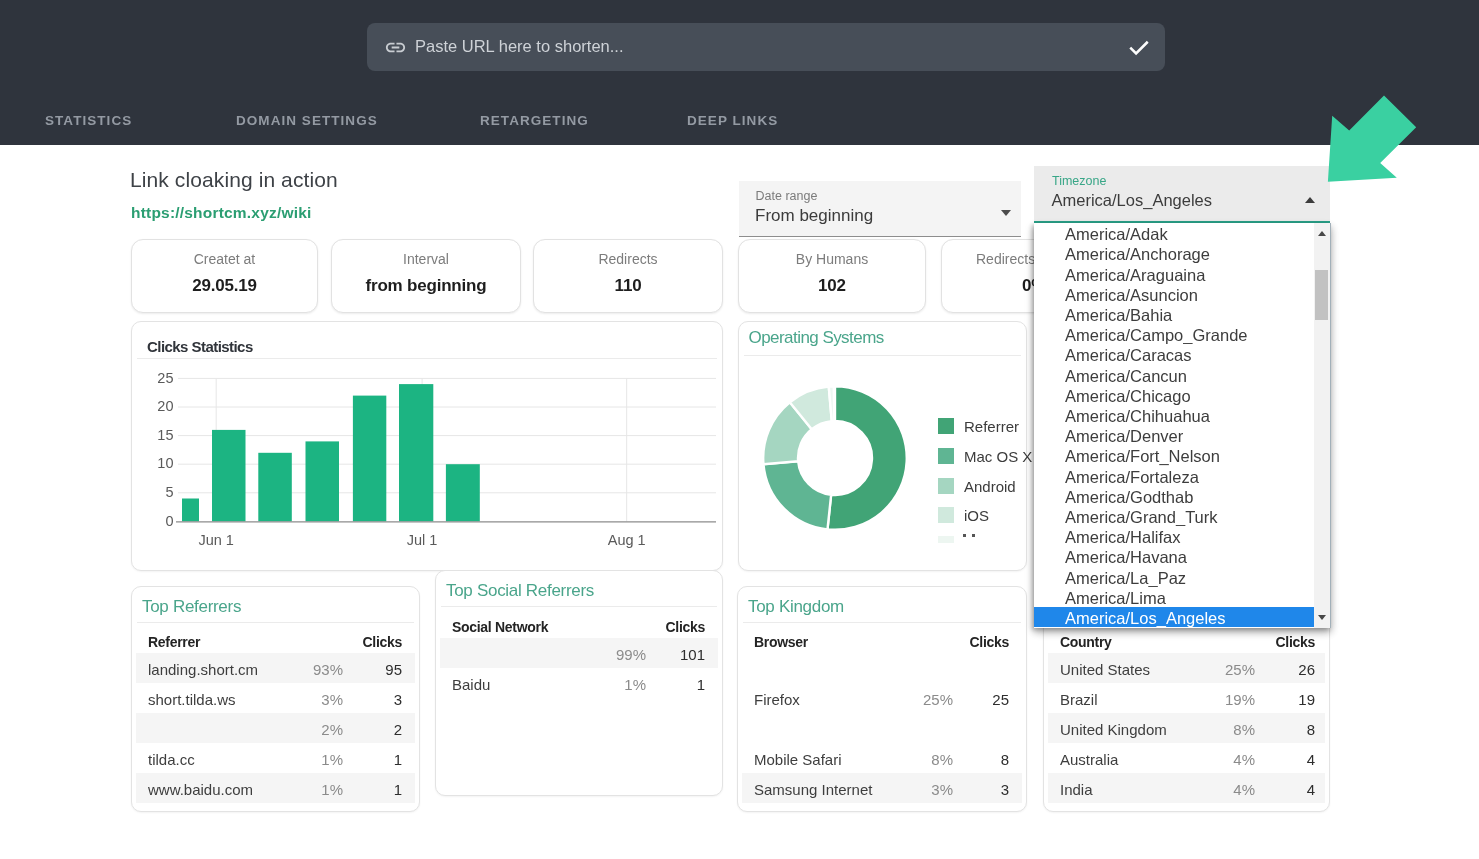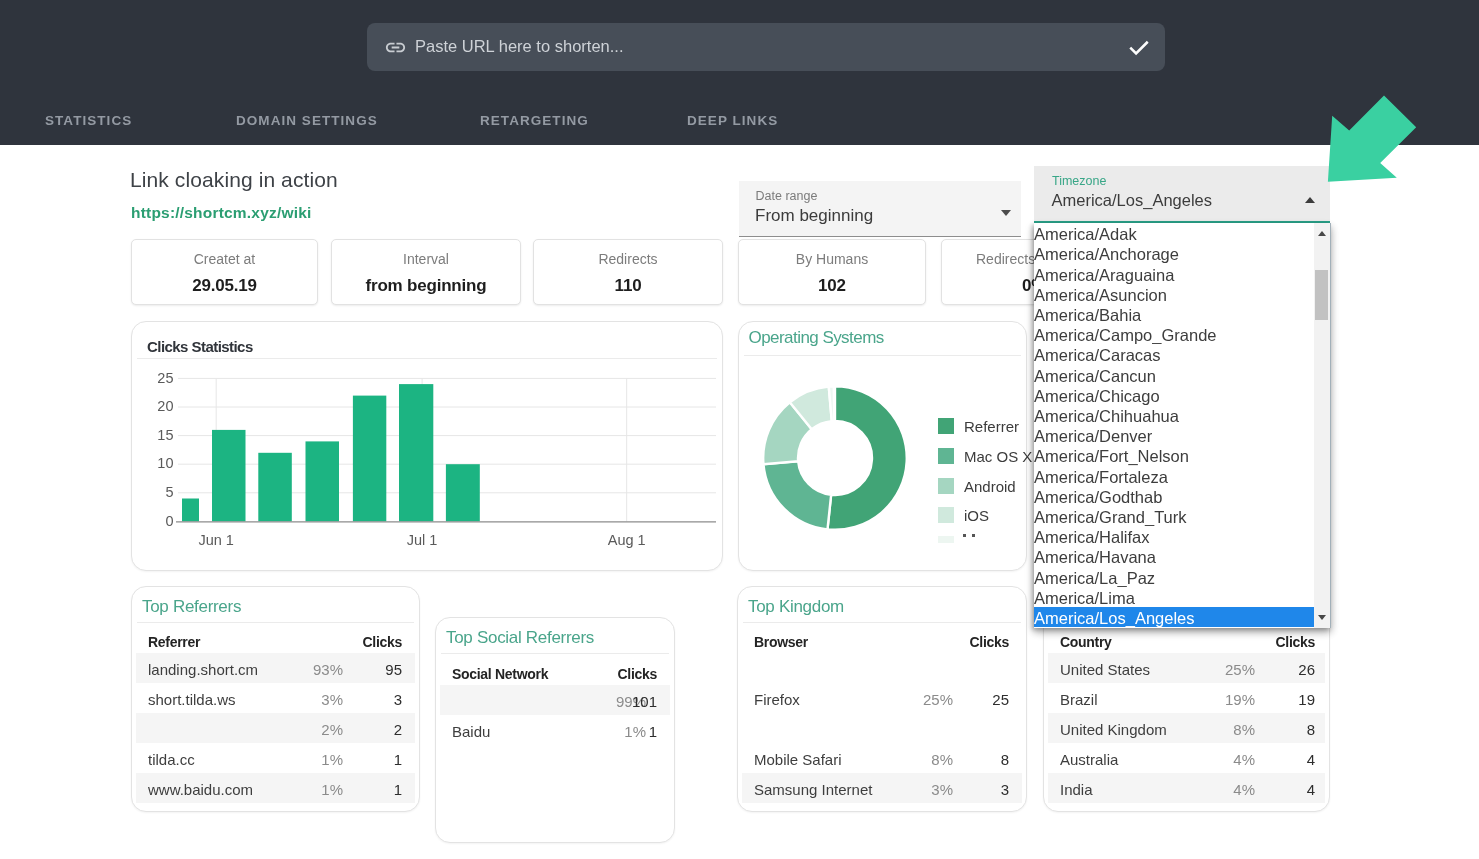--- a/index.html
+++ b/index.html
@@ -15,39 +15,39 @@
 
 .drc { position:absolute; left:739px; top:156px; width:282px; height:56px; background:#f4f4f4; border-bottom:1px solid #8d8d8d;margin-top:25px; }
 .tzc { position:absolute; left:1034px; top:166px; width:296px; height:57.2px; background:#ebebeb; border-bottom:2.2px solid #2aa189; z-index:40; }
 .slbl { position:absolute; left:16.5px; top:7.5px; font-size:12.5px; color:#7b7b7b; }
 .sval { position:absolute; left:16px; top:24.5px; font-size:17px; color:#3c3c3c; }
 .tzc .slbl { left:18px; color:#38a687; }
 .tzc .sval { left:17.5px; font-size:16.5px; }
 .cardown { position:absolute; left:262px; top:28.5px; width:0; height:0; border-left:5.5px solid transparent; border-right:5.5px solid transparent; border-top:6.5px solid #4c4c4c; }
 .carup { position:absolute; left:271px; top:31px; width:0; height:0; border-left:5.2px solid transparent; border-right:5.2px solid transparent; border-bottom:6.5px solid #3c3c3c; }
 
-.sc { position:absolute; top:239px; height:66px; background:#fff; border:1px solid #e2e2e2; border-radius:5px; box-shadow:0 1px 2px rgba(0,0,0,0.08); }
+.sc { position:absolute; top:239px; height:74px; background:#fff; border:1px solid #e2e2e2; border-radius:12px; box-shadow:0 1px 2px rgba(0,0,0,0.08); }
 .sc .lb { position:absolute; left:0; right:0; top:11px; text-align:center; font-size:14px; color:#7c7c7c; }
 .sc .vl { position:absolute; left:0; right:0; top:36px; text-align:center; font-size:17px; letter-spacing:-0.2px; font-weight:bold; color:#1e1e1e; }
 
-.card { position:absolute; background:#fff; border:1px solid #e3e3e3; border-radius:15px; box-shadow:0 1px 2px rgba(0,0,0,0.05); }
+.card { position:absolute; background:#fff; border:1px solid #e3e3e3; border-radius:10px; box-shadow:0 1px 2px rgba(0,0,0,0.05); }
 .ctitle { position:absolute; left:15px; top:15.7px; font-size:15px; letter-spacing:-0.55px; font-weight:bold; color:#30343a; }
 .gtitle { position:absolute; left:10px; top:10px; font-size:17px; letter-spacing:-0.3px; color:#4aa58b; }
 .cdiv { position:absolute; left:5px; right:5px; top:35px; border-bottom:1px solid #ebebeb; }
 
 .trow { position:absolute; left:4px; right:4px; height:29.85px; }
 .stripe { background:#f5f5f5; }
 .tname { position:absolute; left:12px; top:7.8px; font-size:15px; color:#3e3e3e; }
 .tpct  { position:absolute; width:60px; top:7.8px; font-size:15px; color:#8b8b8b; text-align:right; }
 .tclk  { position:absolute; right:13px; top:7.8px; font-size:15px; color:#2e2e2e; text-align:right; }
 .thname { position:absolute; left:16px; top:47.5px; font-size:14px; letter-spacing:-0.3px; font-weight:bold; color:#242424; }
 .thclk { position:absolute; right:17px; top:47.5px; font-size:14px; letter-spacing:-0.3px; font-weight:bold; color:#242424; }
 
 .dd { position:absolute; left:1034px; top:223.2px; width:296.5px; height:404.5px; background:#fff; border-right:1px solid #a2b0b9; box-shadow:-2px 2px 4px rgba(0,0,0,0.2), -1px 4px 8px rgba(0,0,0,0.22), 1px 4px 8px rgba(0,0,0,0.16); z-index:50; }
-.ddi { height:20.21px; line-height:23.5px; padding-left:0; font-size:16.5px; color:#3d3d3d; white-space:nowrap; overflow:hidden; width:280px; }
+.ddi { height:20.21px; line-height:23.5px; padding-left:31px; font-size:16.5px; color:#3d3d3d; white-space:nowrap; overflow:hidden; width:280px; }
 .ddi.sel { background:#1f87ea; color:#fff; }
 .sbar { position:absolute; right:0; top:0; width:16px; height:100%; background:#f2f2f2; }
 .sb-up { position:absolute; left:4px; top:8px; width:0; height:0; border-left:4.5px solid transparent; border-right:4.5px solid transparent; border-bottom:5.5px solid #474747; }
 .sb-dn { position:absolute; left:4px; bottom:8px; width:0; height:0; border-left:4.5px solid transparent; border-right:4.5px solid transparent; border-top:5.5px solid #474747; }
 .sb-th { position:absolute; left:1.5px; top:47px; width:13px; height:50px; background:#c2c2c2; }
 .leg { position:absolute; font-size:15px; color:#3c3c3c; white-space:nowrap; }
 .lsq { position:absolute; left:199px; width:16px; height:16px; }
 </style>
 </head>
 <body>
@@ -185,21 +185,21 @@
       <span class="tpct" style="left:147px">1%</span>
       <span class="tclk">1</span>
     </div>
   <div class="trow stripe" style="top:186.3px">
       <span class="tname">www.baidu.com</span>
       <span class="tpct" style="left:147px">1%</span>
       <span class="tclk">1</span>
     </div>
 </div>
 
-<div class="card" style="left:435px;top:617px;width:240px;height:226px">
+<div class="card" style="left:435px;top:570px;width:288px;height:226px">
   <div class="gtitle">Top Social Referrers</div>
   <div class="cdiv" style="top:35px"></div>
   <div class="thname">Social Network</div>
     <div class="thclk">Clicks</div>
   <div class="trow stripe" style="top:66.9px">
       <span class="tpct" style="left:146px">99%</span>
       <span class="tclk">101</span>
     </div>
   <div class="trow" style="top:96.75px">
       <span class="tname">Baidu</span>

